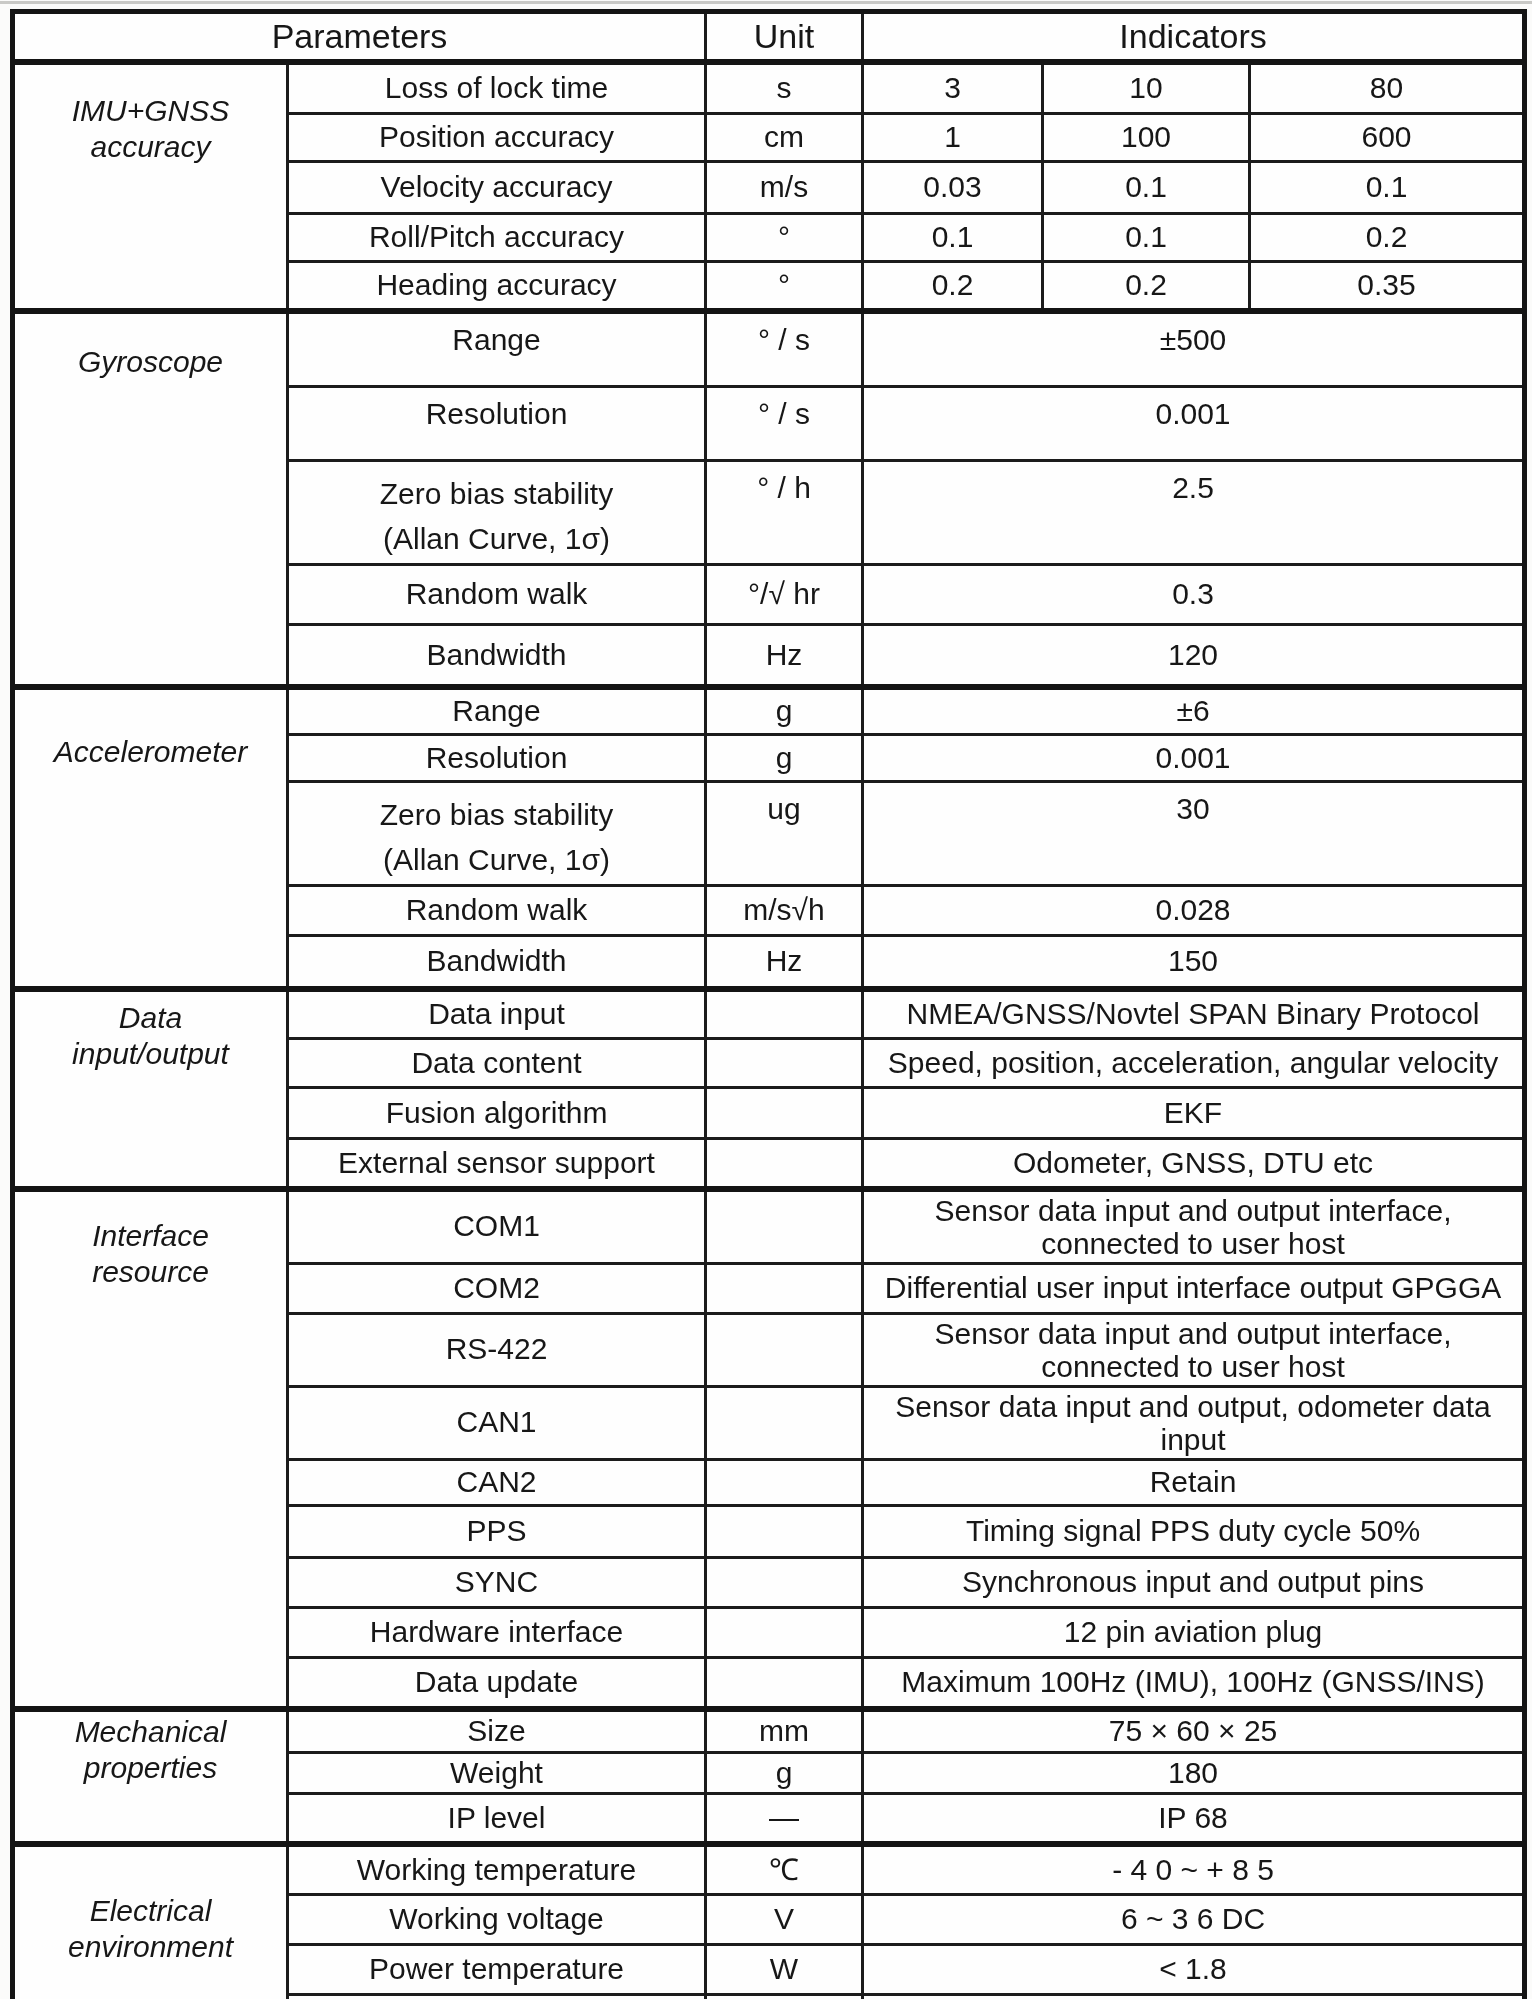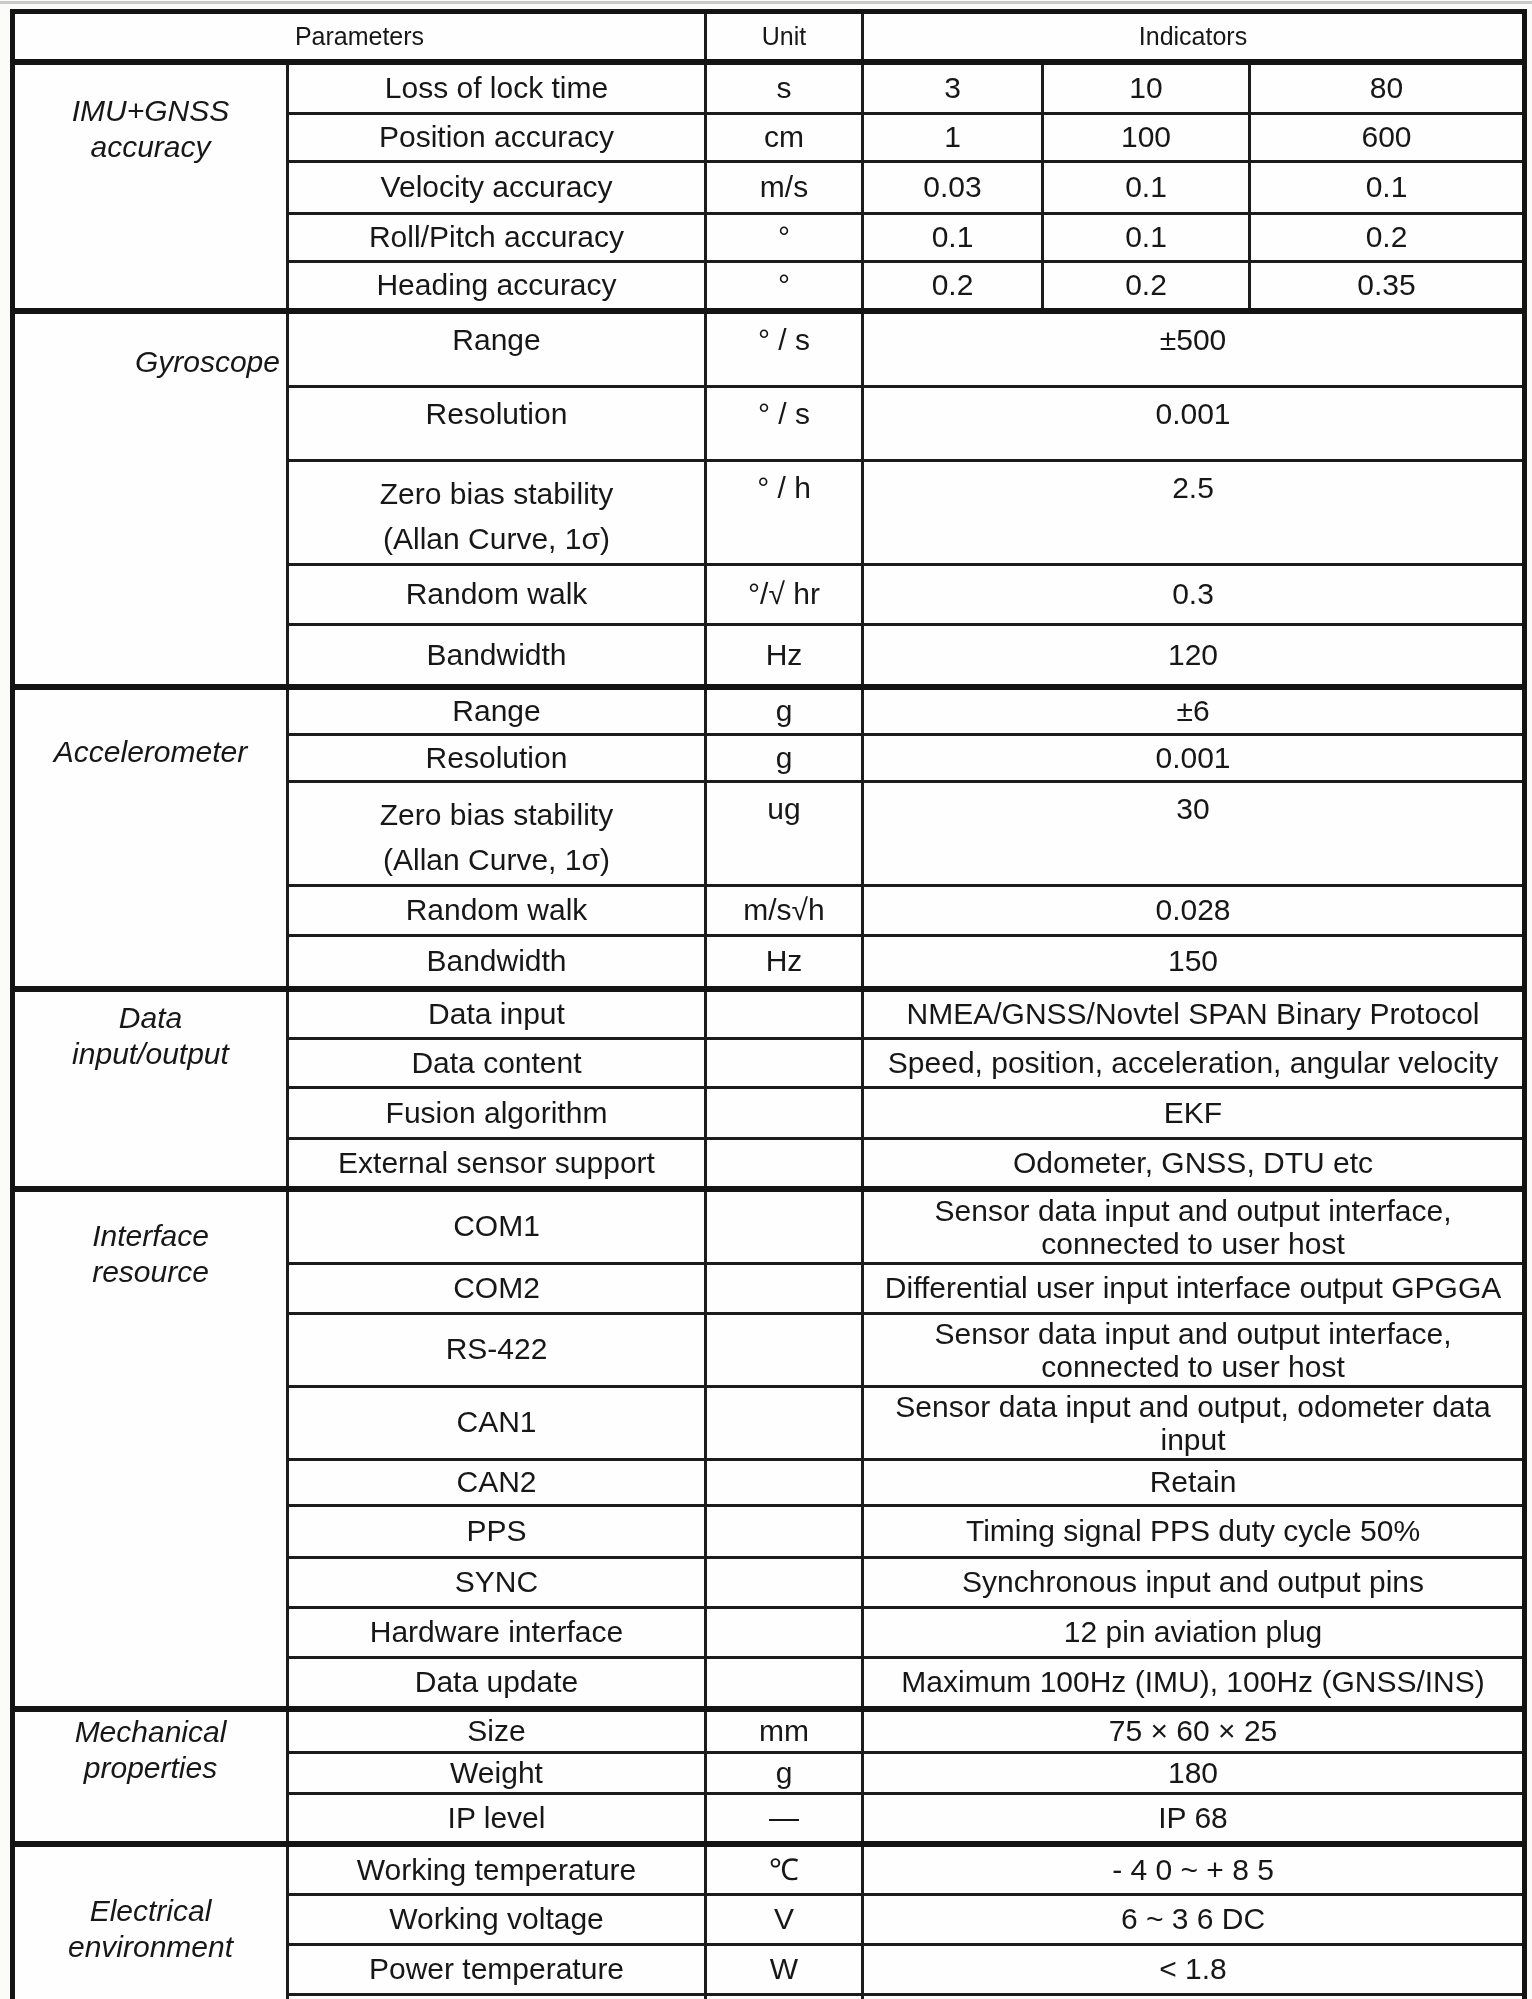--- a/index.html
+++ b/index.html
@@ -15,26 +15,26 @@
     border-collapse:collapse;table-layout:fixed;
     border:5px solid #141414;
     background:#fefefe;
   }
   td,th{
     border:3px solid #1c1c1c;
     text-align:center;vertical-align:middle;
     font-size:30px;font-weight:400;line-height:1.15;
     padding:2px 6px;overflow:hidden;
   }
-  th{font-size:25px;}
+  th{font-size:34px;}
   .sec-top{border-top:6px solid #141414;}
   .group{vertical-align:top;}
   .gline{display:block;line-height:1.2;font-style:italic;}
   .g-imu{padding-top:28px;}
-  .g-gyro{padding-top:30px;text-align:right;}
+  .g-gyro{padding-top:30px;}
   .g-accel{padding-top:44px;}
   .g-dio{padding-top:8px;}
   .g-ifc{padding-top:26px;}
   .g-mech{padding-top:2px;}
   .g-elec{padding-top:46px;}
   .top{vertical-align:top;padding-top:9px;}
   .plwrap{display:inline-block;text-align:center;}
   .pline{display:block;line-height:1.5;}
   .wrap{line-height:1.1;}
 </style>

